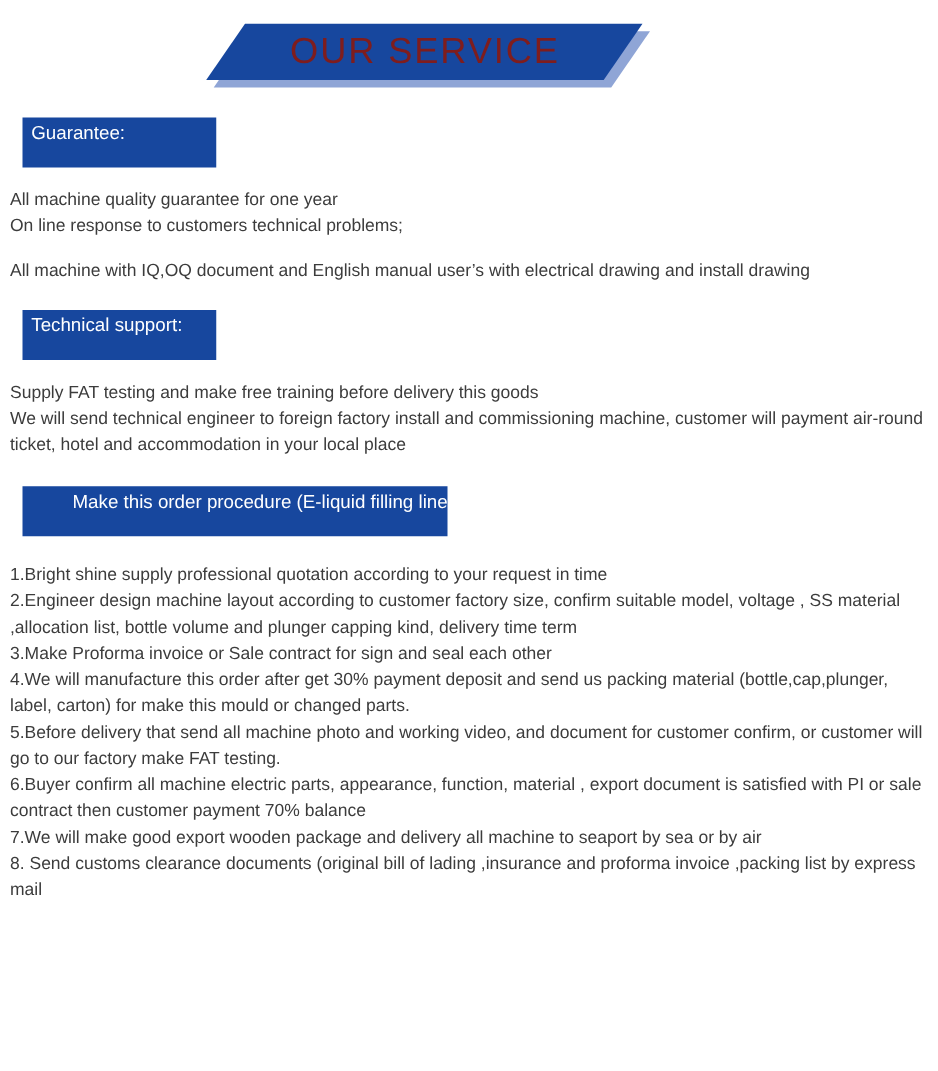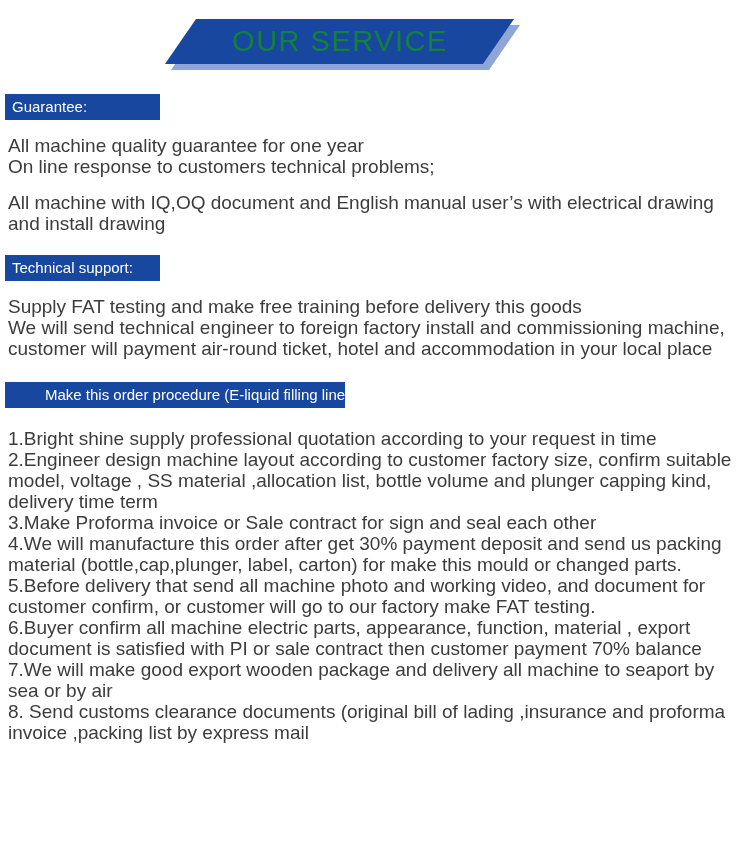--- a/index.html
+++ b/index.html
@@ -38,43 +38,43 @@
   }
   .banner-title {
     position: absolute;
     left: 181px;
     top: 19px;
     width: 318px;
     height: 45px;
     display: flex;
     align-items: center;
     justify-content: center;
-    color: #15803d;
+    color: #7f1d1d;
     font-size: 29px;
     letter-spacing: 1.5px;
     white-space: nowrap;
     text-align: center;
   }
   
   .bar {
     width: 155px;
-    height: 26px;
+    height: 40px;
     line-height: 26px;
-    margin-left: 5px;
+    margin-left: 18px;
     background: #17479e;
     color: #ffffff;
     font-size: 15px;
     padding-left: 7px;
     box-sizing: border-box;
     white-space: nowrap;
   }
   .bar.wide { width: 340px; padding-left: 40px; }
   .sec-text {
     margin: 15px 8px 0 8px;
-    font-size: 19px;
+    font-size: 14px;
     line-height: 21px;
   }
   .sec-text p { margin: 0; padding: 0; }
   .m-doc  { margin-top: 22px; }
   .m-tech { margin-top: 21px; }
   .m-make { margin-top: 23px; }
   .list-text { margin-top: 20px; }
 </style>
 </head>
 <body>

